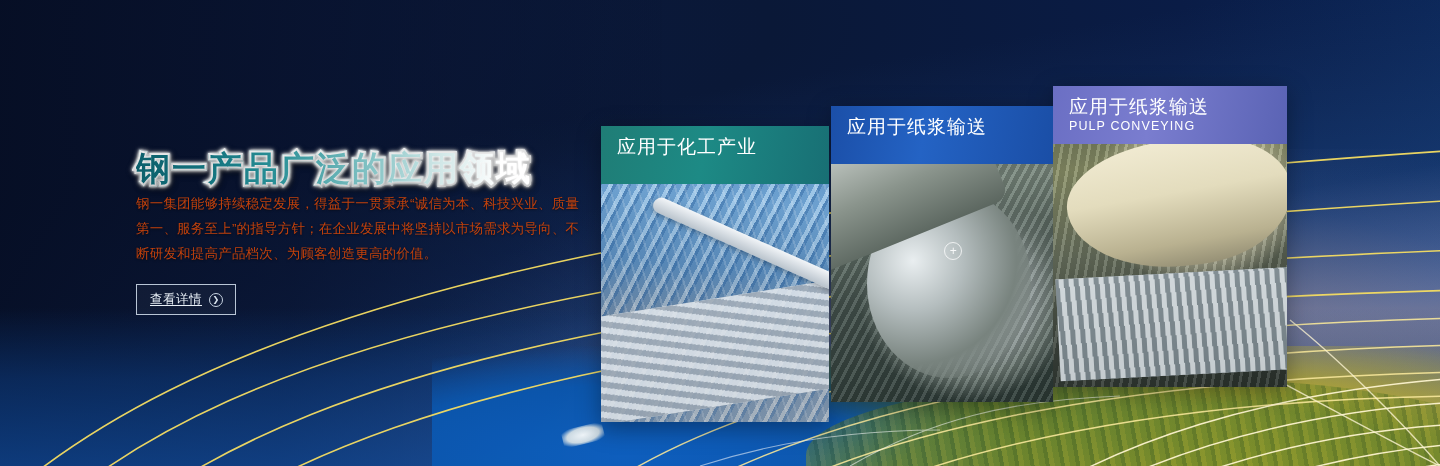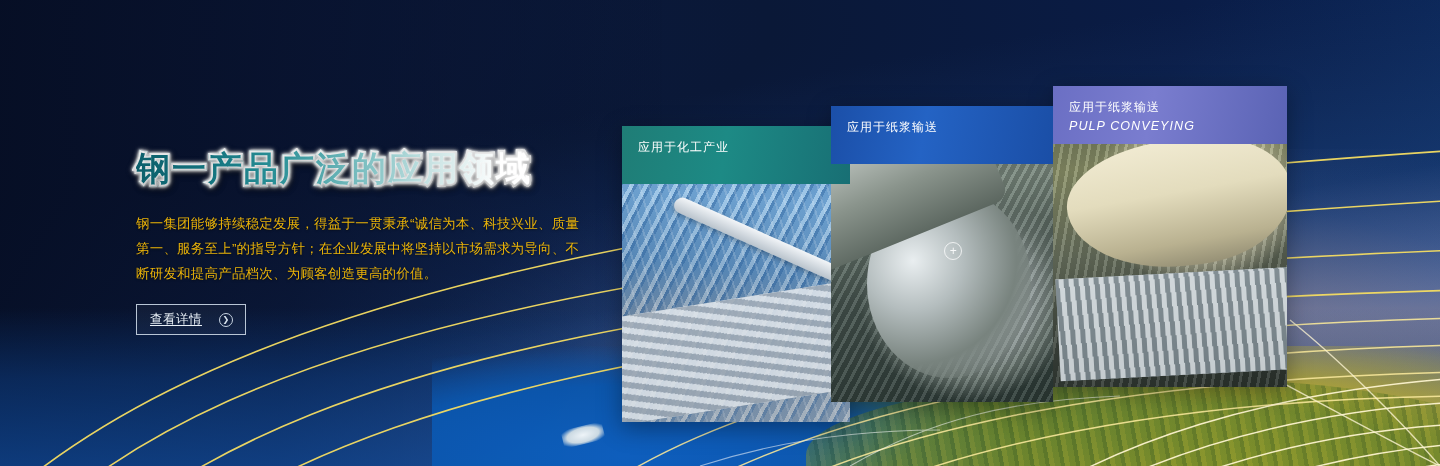--- a/index.html
+++ b/index.html
@@ -81,51 +81,51 @@
   .headline-wrap{ position:relative; height:42px; }
   .headline-stroke{
     position:absolute; left:0; top:0;
     font-size:34px; line-height:1.12; font-weight:bold; letter-spacing:2px;
     color:transparent; -webkit-text-stroke:4px #ffffff;
     white-space:nowrap; z-index:0; opacity:.95;
   }
   .headline-fill{ position:absolute; left:0; top:0; z-index:1; }
 
   .lead{
-    margin-top:20px; color:#eab308; font-size:13.5px; line-height:25px;
+    color:#c2410c; font-size:13.5px; line-height:25px;
     letter-spacing:.2px; width:455px;
     text-shadow:0 1px 2px rgba(0,0,0,.5);
   }
 
   .cta{
-    display:inline-flex; align-items:center; gap:17px;
+    display:inline-flex; align-items:center; gap:7px;
     margin-top:18px; padding:6px 12px 6px 13px;
     border:1px solid #b9c6d6; color:#eaf1f8; font-size:12.5px;
     background:rgba(255,255,255,.04);
     text-decoration:none; letter-spacing:.5px;
   }
   .cta .lbl{ text-decoration:underline; text-underline-offset:2px; }
   .cta .arrow{
     width:14px;height:14px;border:1px solid #c6d2e0;border-radius:50%;
     display:inline-flex;align-items:center;justify-content:center;
     font-size:8px; line-height:1; color:#dbe5f0;
   }
 
   
   .card{ position:absolute; overflow:hidden; box-shadow:0 6px 22px rgba(0,0,0,.35); }
   .card .cap{
     position:absolute; left:0; top:0; width:100%;
     padding:11px 14px 9px 16px; z-index:3; color:#fff;
   }
-  .card .cap .cn{ font-size:12px; line-height:20px; letter-spacing:1px; }
-  .card .cap .en{ font-size:12.5px; line-height:17px; letter-spacing:1.1px; margin-top:1px;font-style:italic; }
+  .card .cap .cn{ font-size:19px; line-height:20px; letter-spacing:1px; }
+  .card .cap .en{ font-size:12.5px; line-height:17px; letter-spacing:1.1px; margin-top:1px; }
   .card .pic{ position:absolute; left:0; top:0; width:100%; height:100%; z-index:1; }
 
   
-  #card1{ left:622px; top:126px; width:228px; height:296px; }
+  #card1{ left:601px; top:126px; width:228px; height:296px; }
   #card1 .cap{ height:58px; background:linear-gradient(100deg,#1f7d76 0%,#1d8a85 45%,#186f74 100%); }
   #pic1{
     background:
       linear-gradient(180deg, rgba(120,170,215,0) 58%, rgba(150,160,170,.18) 100%),
       repeating-linear-gradient(74deg, rgba(255,255,255,.15) 0 2px, rgba(255,255,255,0) 2px 9px),
       repeating-linear-gradient(-62deg, rgba(31,86,148,.55) 0 3px, rgba(200,215,230,.30) 3px 7px, rgba(31,86,148,.30) 7px 13px),
       linear-gradient(185deg,#79b2e2 0%,#8ec0e8 26%,#6f9cc4 48%,#8897a6 66%,#9aa6b2 100%);
   }
   #pic1::after{
     content:""; position:absolute; left:-12%; bottom:6%; width:130%; height:36%;

